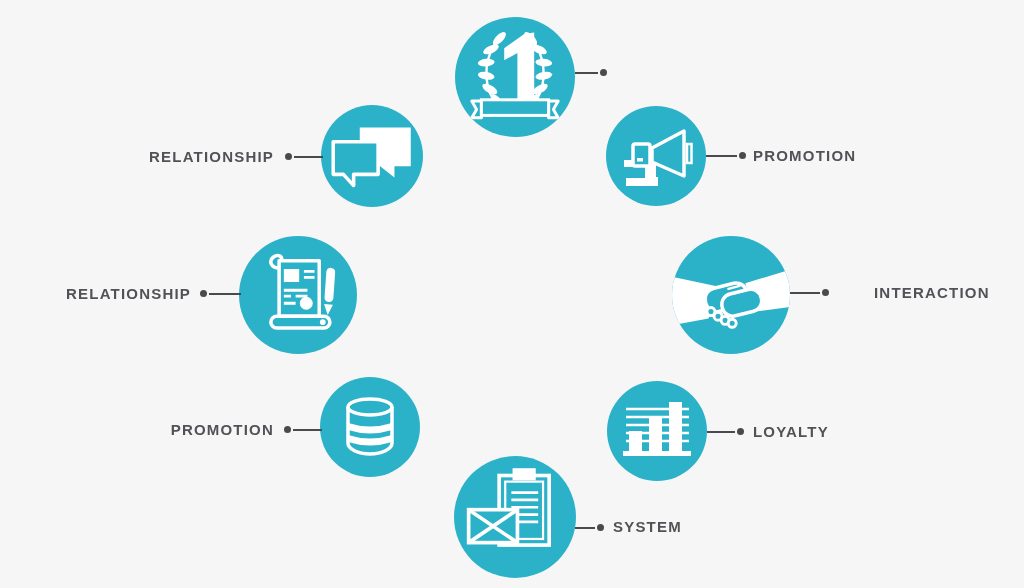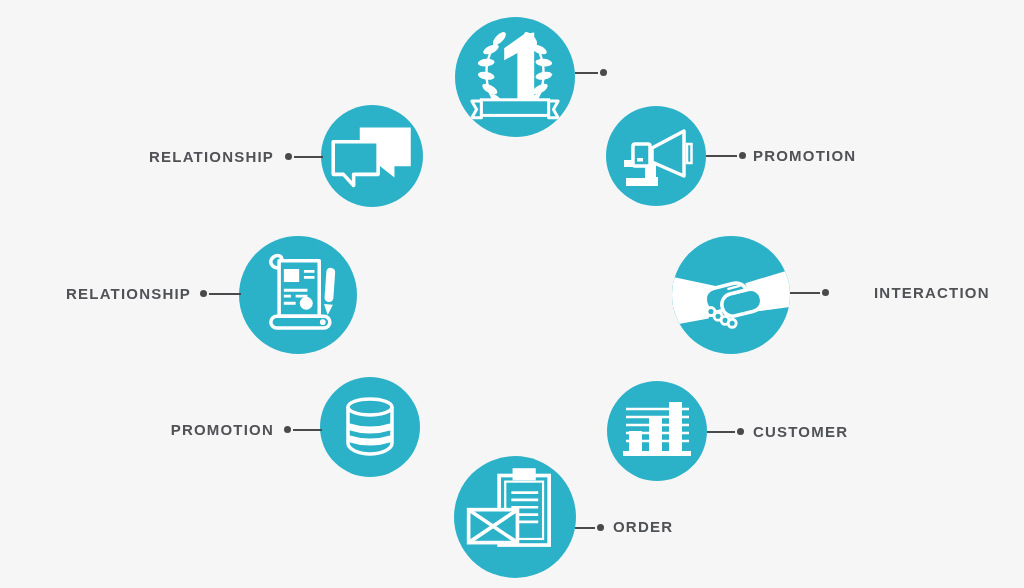--- a/index.html
+++ b/index.html
@@ -129,37 +129,37 @@
       <rect x="22" y="50" width="13" height="20" fill="#fff"></rect>
       <rect x="42" y="37" width="13" height="33" fill="#fff"></rect>
       <rect x="62" y="21" width="13" height="49" fill="#fff"></rect>
       <line x1="16" y1="72.5" x2="84" y2="72.5" stroke="#fff" stroke-width="5"></line>
     </svg>
   </div>
   <div class="connector" id="k-analysis">
     <span class="cl"></span>
     <span class="cd"></span>
   </div>
-  <div class="label" id="l-analysis">CUSTOMER</div>
+  <div class="label" id="l-analysis">LOYALTY</div>
 
   <div class="circle" id="c-order">
     <svg viewBox="0 0 100 100">
       <rect x="37" y="16" width="41" height="57" fill="#2bb2c8" stroke="#fff" stroke-width="3"></rect>
       <rect x="42" y="21" width="31" height="47" fill="none" stroke="#fff" stroke-width="1.8"></rect>
       <rect x="49" y="11" width="17" height="8" fill="#fff" stroke="#fff" stroke-width="2"></rect>
       <path d="M47,30 H69 M47,36 H69 M47,42 H69 M47,48 H69 M47,54 H69" stroke="#fff" stroke-width="2.2" fill="none"></path>
       <rect x="12" y="44" width="40" height="27" fill="#2bb2c8" stroke="#fff" stroke-width="3"></rect>
       <path d="M12,44 L52,71 M52,44 L12,71" stroke="#fff" stroke-width="3" fill="none"></path>
     </svg>
   </div>
   <div class="connector" id="k-order">
     <span class="cl"></span>
     <span class="cd"></span>
   </div>
-  <div class="label" id="l-order">ORDER</div>
+  <div class="label" id="l-order">SYSTEM</div>
 
   <div class="circle" id="c-database">
     <svg viewBox="0 0 100 100">
       <path d="M28,30 V66 C28,72 38,77 50,77 C62,77 72,72 72,66 V30" fill="#2bb2c8" stroke="#fff" stroke-width="3.5"></path>
       <ellipse cx="50" cy="30" rx="22" ry="8" fill="#2bb2c8" stroke="#fff" stroke-width="3.5"></ellipse>
       <path d="M28,46 Q50,53 72,46 L72,53 Q50,60 28,53 Z" fill="#fff"></path>
       <path d="M28,58 Q50,65 72,58 L72,65 Q50,72 28,65 Z" fill="#fff"></path>
     </svg>
   </div>
   <div class="connector" id="k-database">

